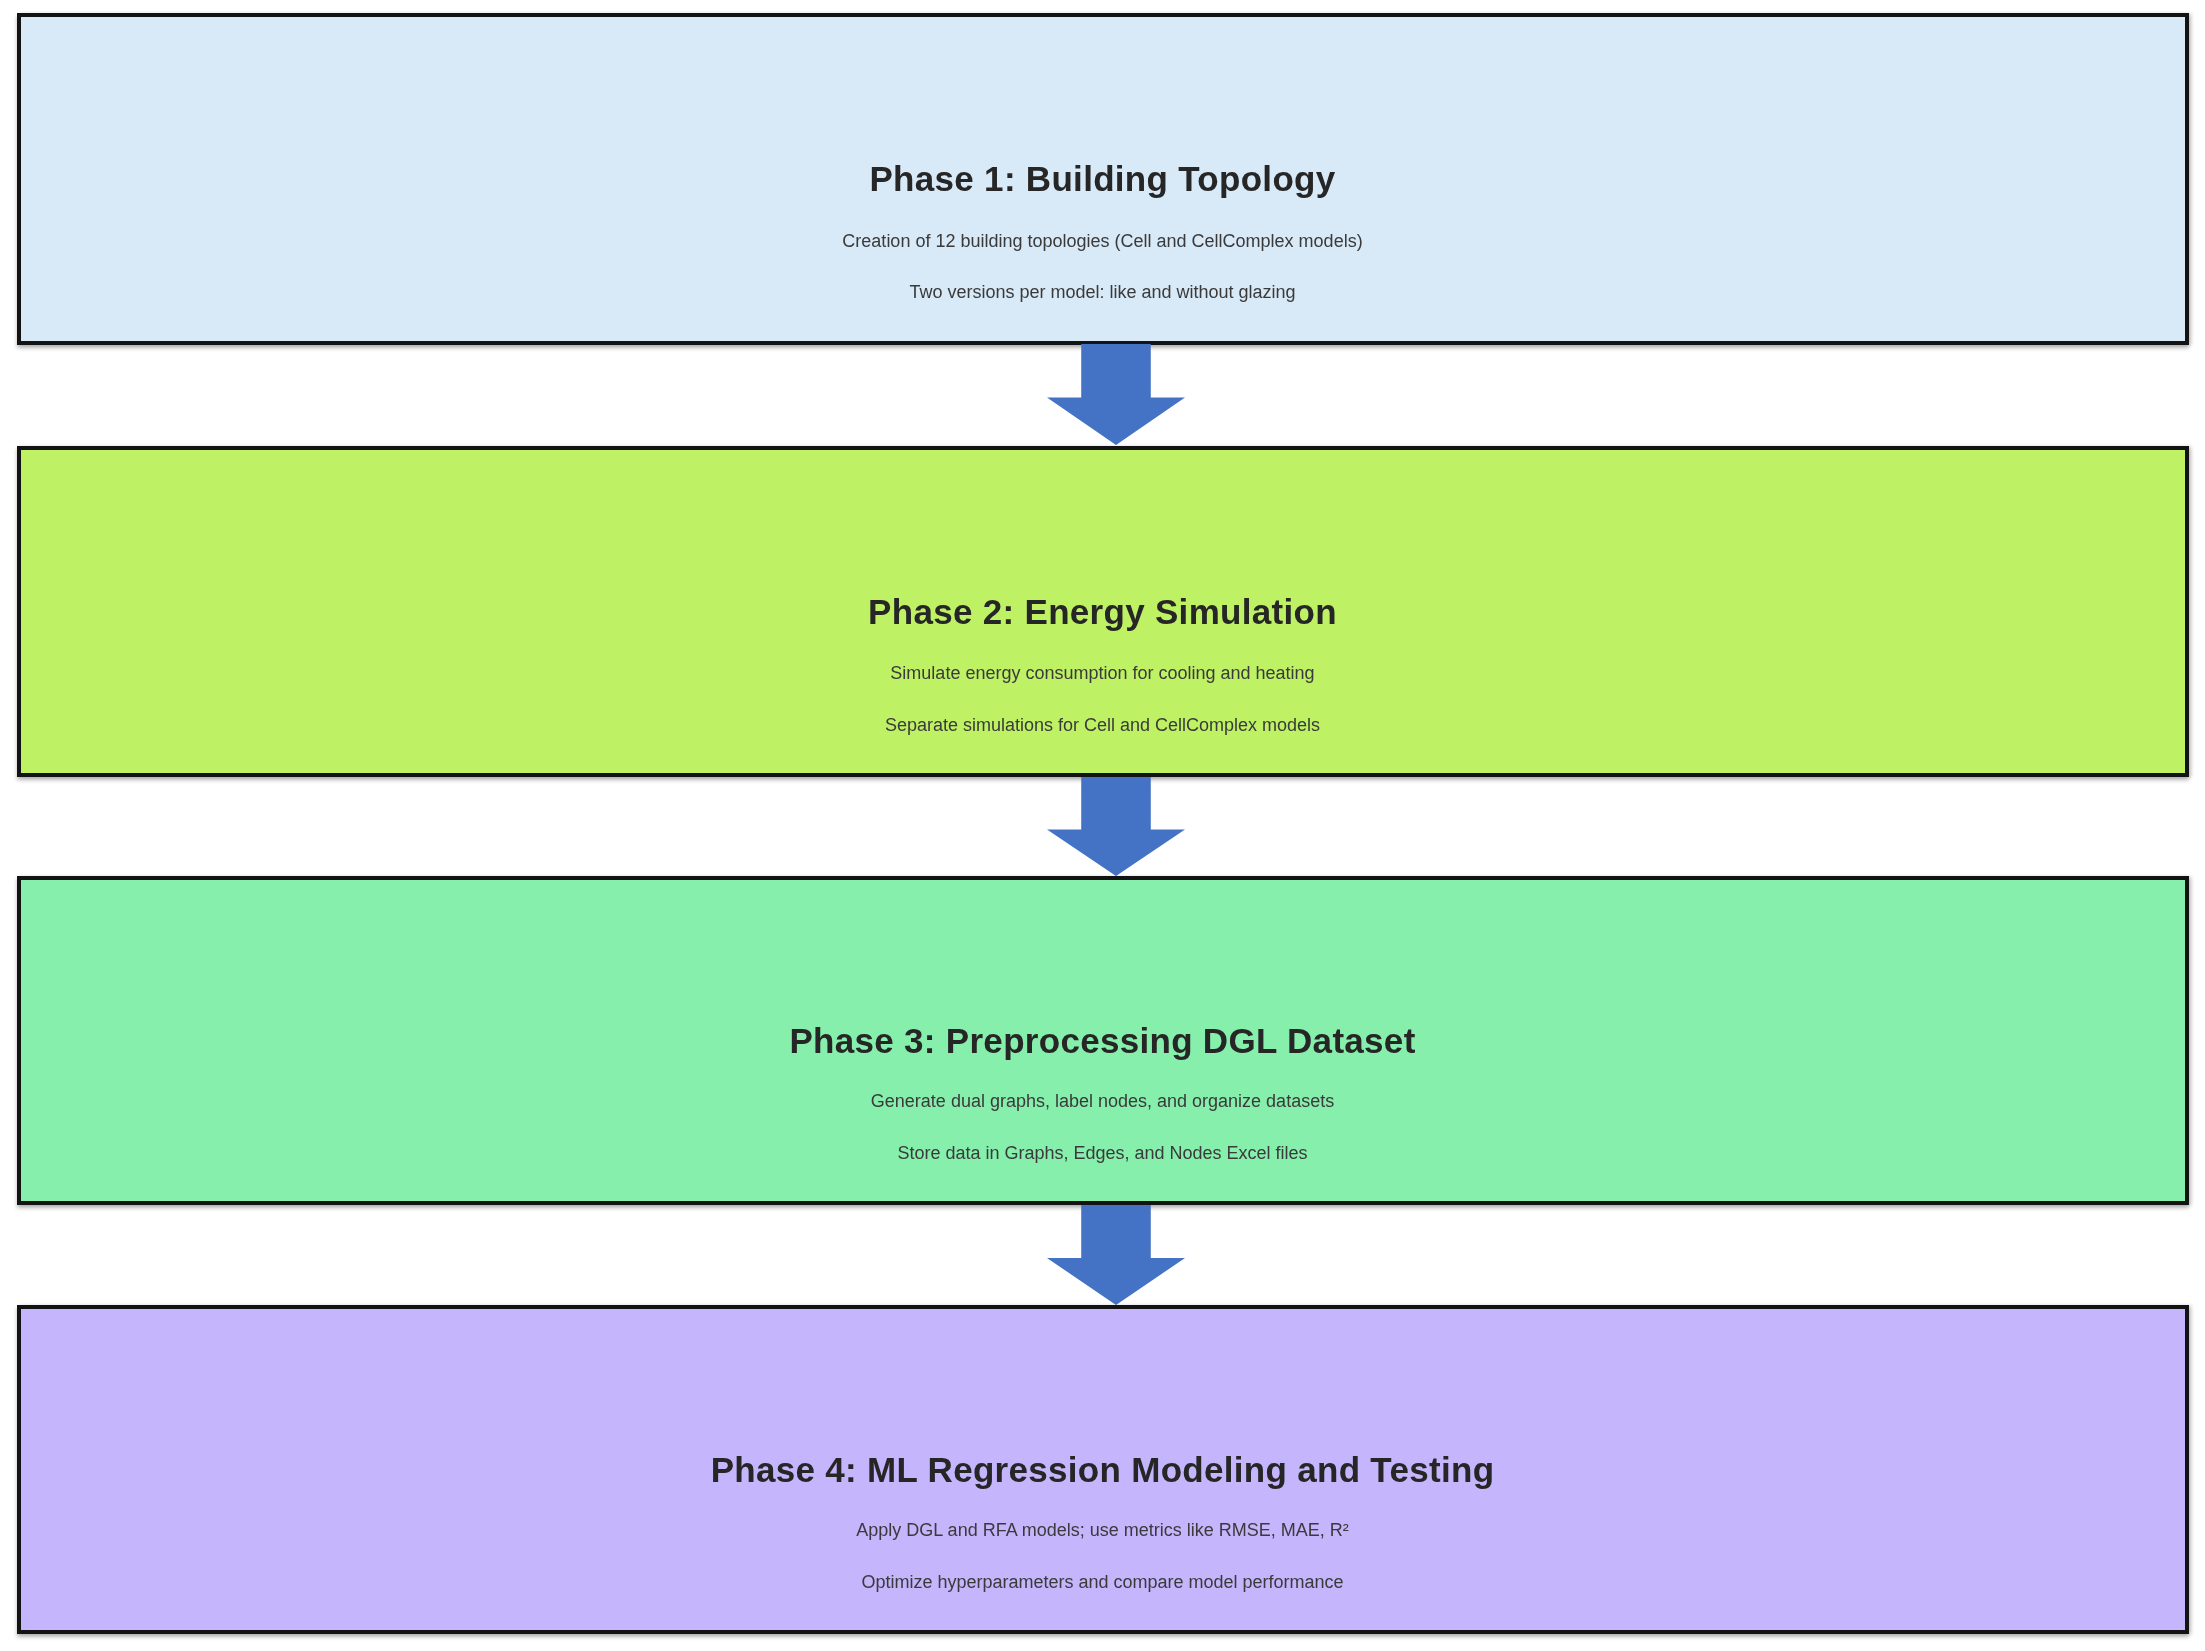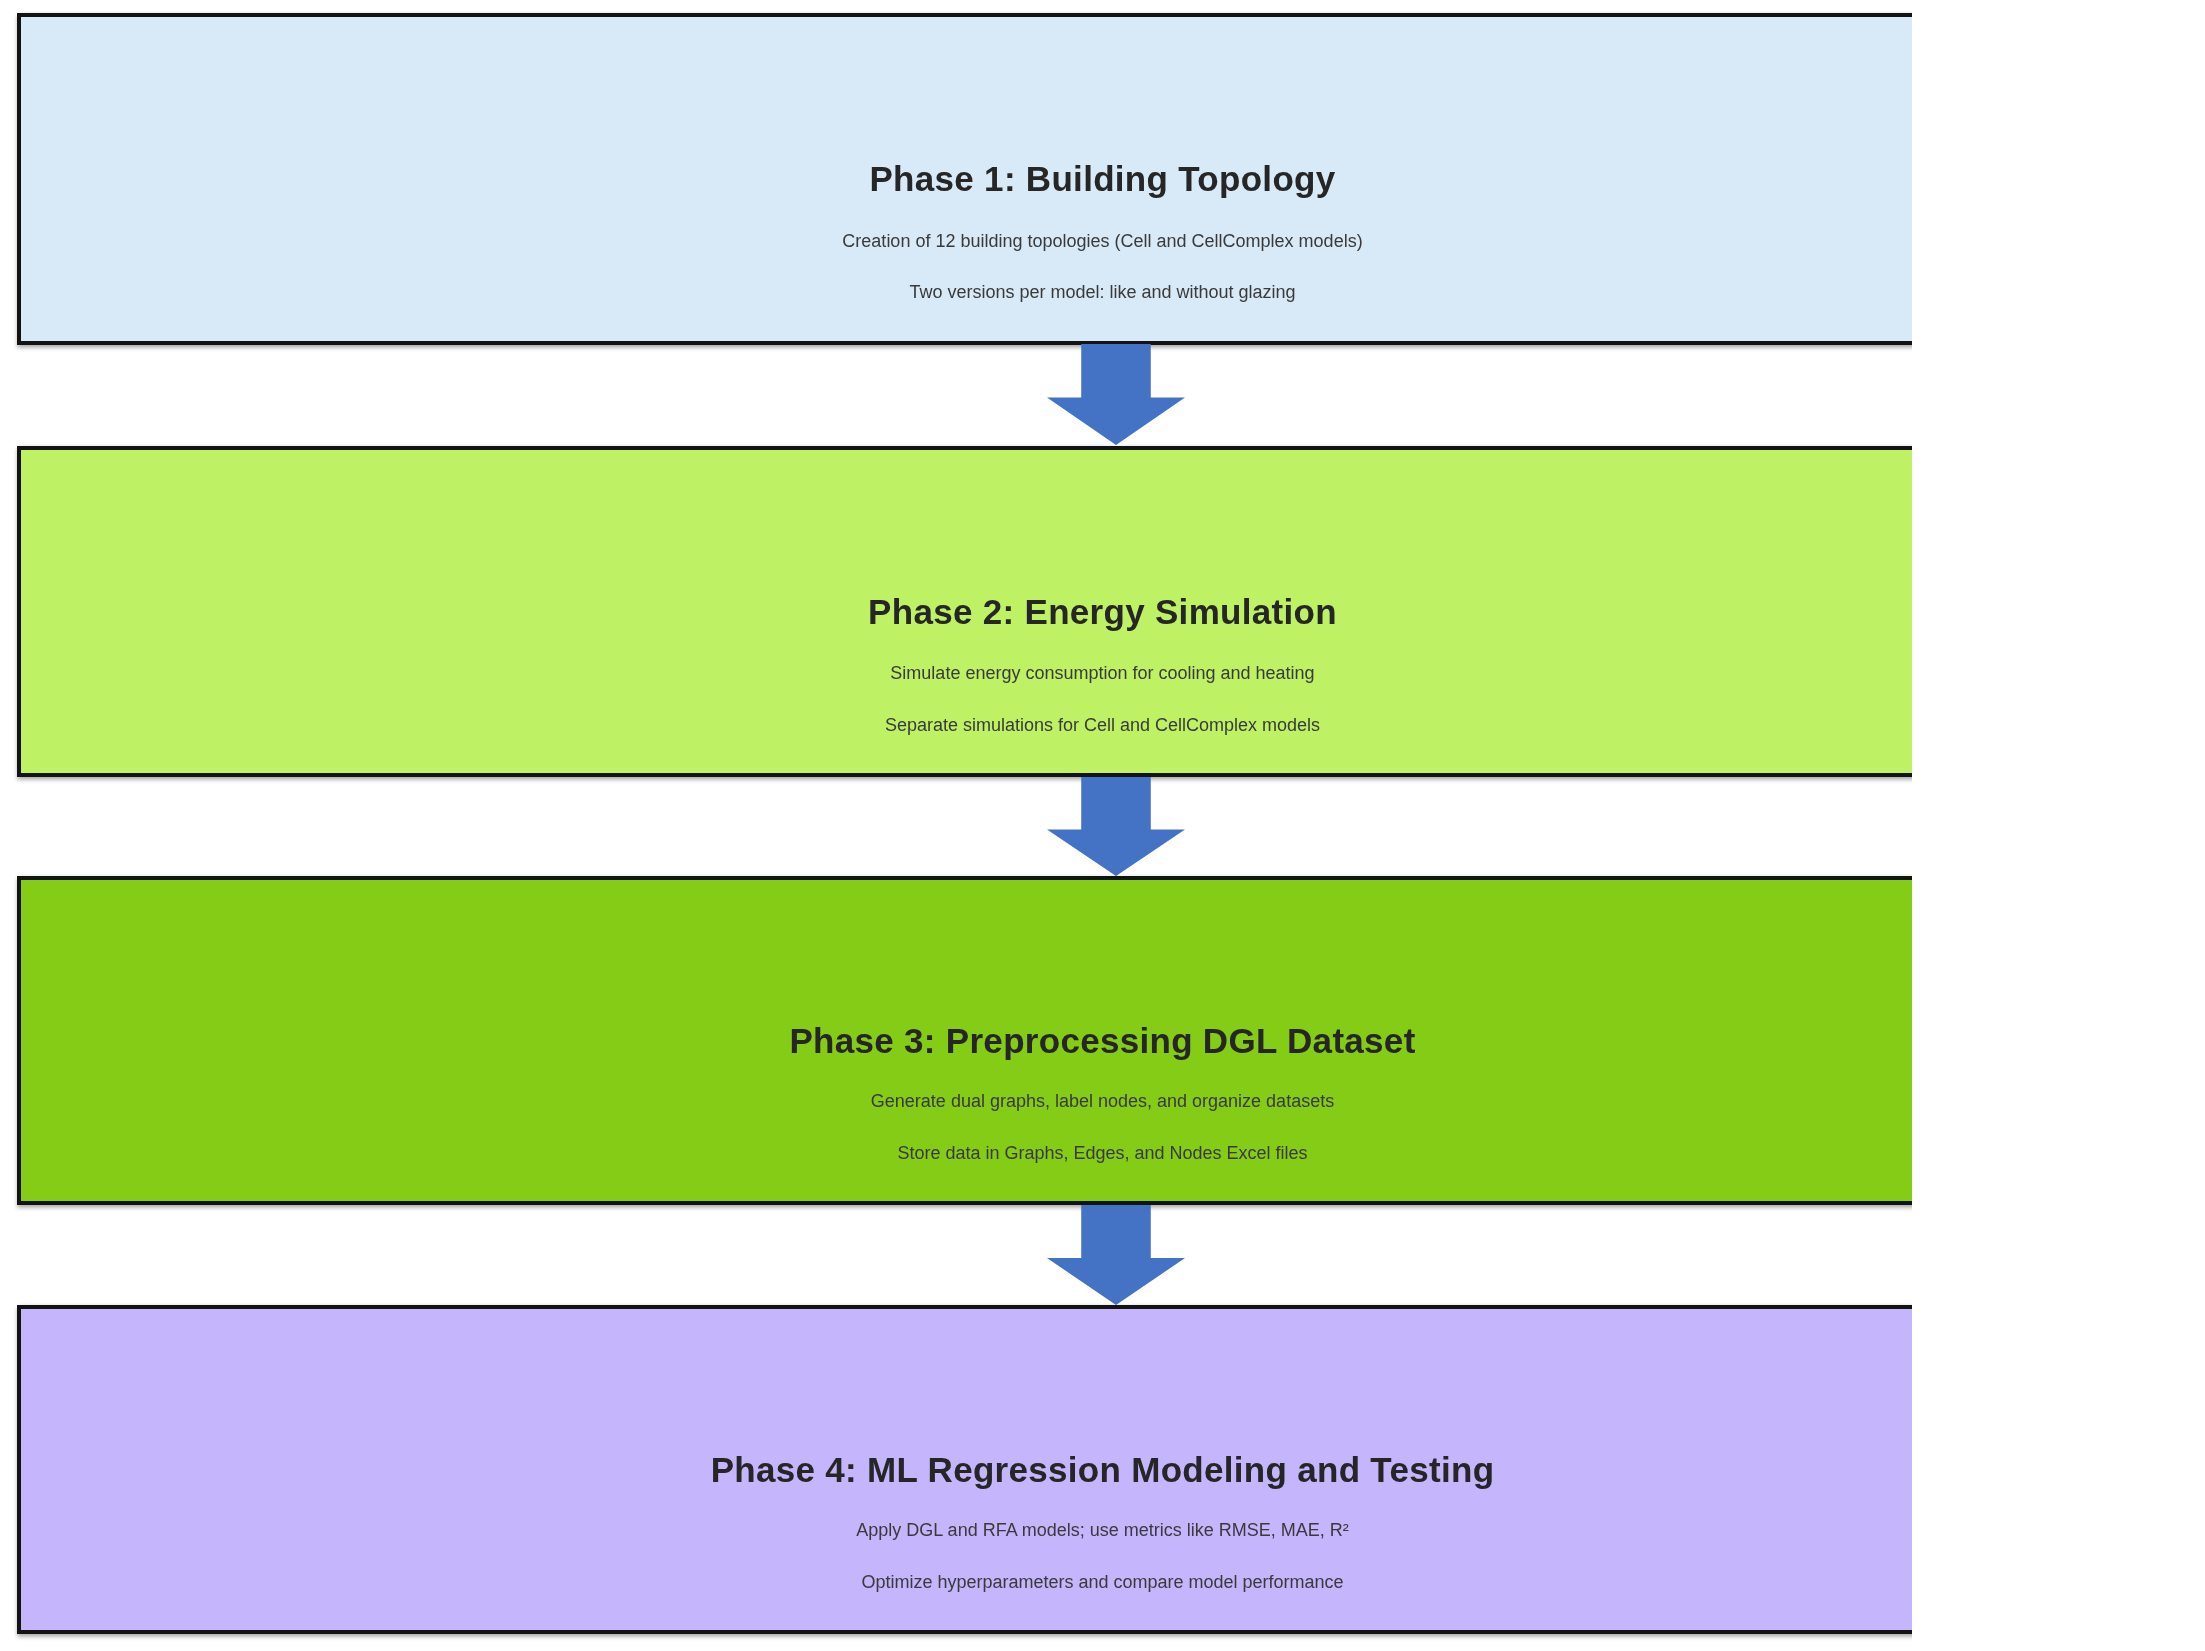--- a/index.html
+++ b/index.html
@@ -7,21 +7,21 @@
     padding: 0;
   }
   body {
     width: 2205px;
     height: 1652px;
     background: var(--background, #ffffff);
     font-family: "Liberation Sans", sans-serif;
   }
   .canvas {
     position: relative;
-    width: 1912px;
+    width: 2205px;
     height: 1652px;
     overflow: hidden;
     background: var(--background, #ffffff);
   }
   .phase-box {
     position: absolute;
     left: 16.5px;
     width: 2172px;
     box-sizing: border-box;
     border: 4px solid var(--box-border, #131313);
@@ -75,21 +75,21 @@
   <div class="down-arrow" style="top: 344px; height: 101px; background-color: rgb(68, 114, 196);"></div>
 
   <section class="phase-box" style="top: 446px; height: 331px; background-color: #bef264;">
     <h2 class="box-title">Phase 2: Energy Simulation</h2>
     <p class="box-line line-1">Simulate energy consumption for cooling and heating</p>
     <p class="box-line line-2">Separate simulations for Cell and CellComplex models</p>
   </section>
 
   <div class="down-arrow" style="top: 777px; height: 99px; background-color: rgb(68, 114, 196);"></div>
 
-  <section class="phase-box" style="top: 876px; height: 329px; background-color: #84cc16;">
+  <section class="phase-box" style="top: 876px; height: 329px; background-color: #86efac;">
     <h2 class="box-title">Phase 3: Preprocessing DGL Dataset</h2>
     <p class="box-line line-1">Generate dual graphs, label nodes, and organize datasets</p>
     <p class="box-line line-2">Store data in Graphs, Edges, and Nodes Excel files</p>
   </section>
 
   <div class="down-arrow" style="top: 1205px; height: 100px; background-color: rgb(68, 114, 196);"></div>
 
   <section class="phase-box" style="top: 1305px; height: 329px; background-color: #c4b5fd;">
     <h2 class="box-title">Phase 4: ML Regression Modeling and Testing</h2>
     <p class="box-line line-1">Apply DGL and RFA models; use metrics like RMSE, MAE, R²</p>

